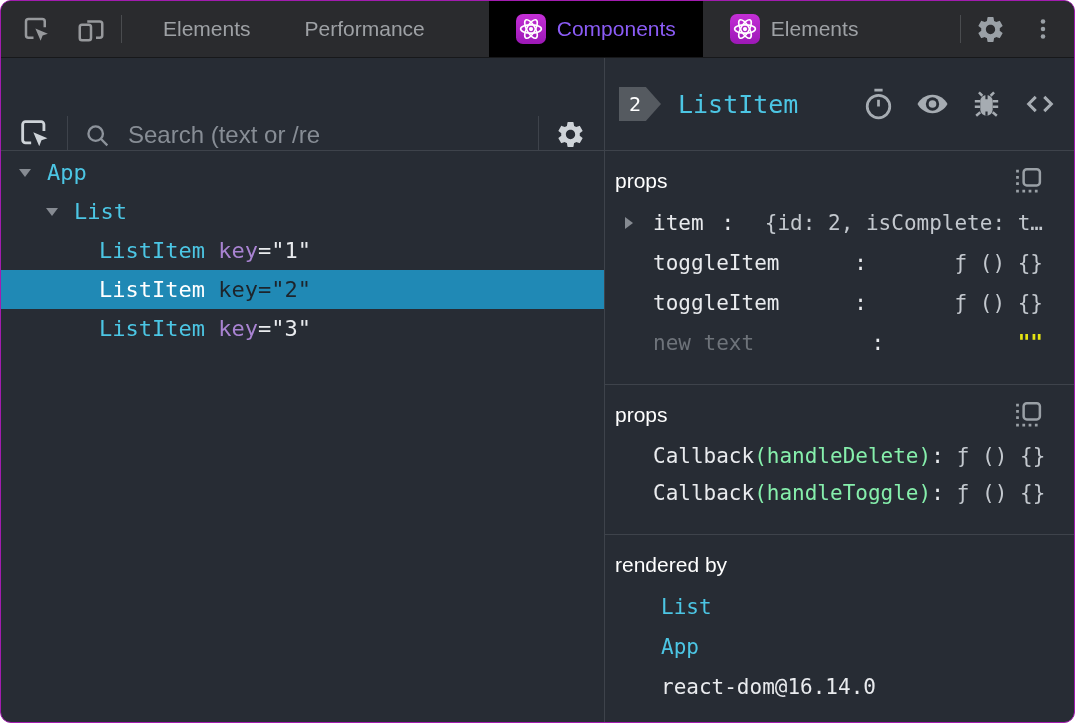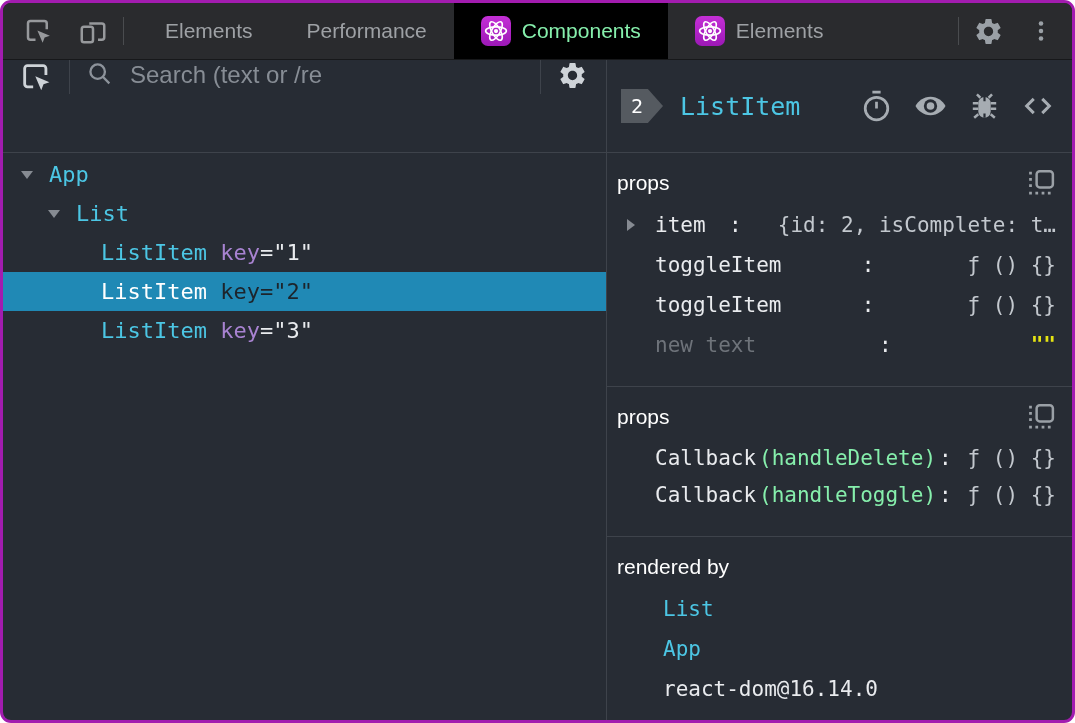--- a/index.html
+++ b/index.html
@@ -1,52 +1,52 @@
 <!DOCTYPE html>
 <html><head>
 <meta charset="utf-8">
 <style>
   * { box-sizing: border-box; }
   html,body { margin:0; padding:0; background:#ffffff; }
   .window {
     position:relative; width:1075px; height:723px;
-    background:#272c34; border:3px solid #a21caf; border-radius:11px;
+    background:#272c34; border:1px solid #a21caf; border-radius:11px;
     overflow:hidden; display:flex; flex-direction:column;
     font-family:"Liberation Sans", sans-serif;
   }
 
   
   .topbar {
     height:57px; flex:0 0 57px; background:#2a2b2e;
     border-bottom:1px solid #17181a;
     display:flex; align-items:stretch;
   }
   .tb-left { display:flex; align-items:center; padding-left:20px; }
   .tb-iconbtn { display:flex; align-items:center; justify-content:center; color:#97999c; }
   .tb-iconbtn + .tb-iconbtn { margin-left:24px; }
   .vsep { width:1px; height:28px; background:#4a4c4f; align-self:center; margin:0 14px; }
   .tab {
     display:flex; align-items:center; gap:11px; padding:0 27px;
     color:#9ea1a5; font-size:21px; cursor:default; white-space:nowrap;
   }
-  .tab.active { background:#000000; color:#86efac; }
+  .tab.active { background:#000000; color:#8b5cf6;margin-left:37px; }
   .react-badge { width:30px; height:30px; flex:0 0 30px; }
   .tb-right { margin-left:auto; display:flex; align-items:center; padding-right:18px; }
   .dots { color:#9aa0a6; margin-left:22px; }
   .gear { color:#9aa0a6; }
 
   
   .main { flex:1; display:flex; min-height:0; }
   .left-panel { width:604px; flex:0 0 604px; border-right:1px solid #3e434b; display:flex; flex-direction:column; }
   .right-panel { flex:1; display:flex; flex-direction:column; min-width:0; }
 
   
   .left-toolbar {
     height:93px; flex:0 0 93px; border-bottom:1px solid #3e434b;
-    display:flex; align-items:flex-start; padding:0 18px 0 16px;
+    display:flex; align-items:flex-end; padding:0 18px 0 16px;
   }
   .lt-inspect { color:#ced3d8; }
   .lt-sep { width:1px; height:34px; background:#3e434b; margin:0 16px; }
   .search-icon { color:#8d939b; margin-right:14px; }
   .search-input {
     flex:1; min-width:0; background:transparent; border:none; outline:none;
     color:#d5d9dd; font-size:24px; font-family:"Liberation Sans", sans-serif;
   }
   .search-input::placeholder { color:#878d95; }
   .lt-gear { color:#ced3d8; }
@@ -74,21 +74,21 @@
   .owner-badge {
     width:42px; height:34px; background:#555a60; color:#ffffff;
     font-family:"DejaVu Sans Mono", monospace; font-size:20px;
     display:flex; align-items:center; padding-left:10px;
     clip-path:polygon(0 0, 64% 0, 100% 50%, 64% 100%, 0 100%);
   }
   .sel-title { color:#4cc6e4; font-family:"DejaVu Sans Mono", monospace; font-size:25px; margin-left:17px; flex:1; }
   .rh-icons { display:flex; align-items:center; gap:19px; color:#a6acb2; }
 
   
-  .section { border-bottom:1px solid #3e434b; padding:14px 16px 0 10px; }
+  .section { border-bottom:1px solid #3e434b; padding:14px 31px 0 10px; }
   .section.props-sec { height:234px; flex:0 0 234px; }
   .section.hooks-sec { height:150px; flex:0 0 150px; }
   .section.rendered-sec { flex:1; border-bottom:none; }
   .sec-header { display:flex; align-items:center; justify-content:space-between; height:32px; }
   .sec-title { color:#ffffff; font-size:21px; }
   .copy-btn { color:#9aa0a6; }
   .sec-rows { margin-top:6px; }
   .prow {
     height:40px; display:flex; align-items:center; white-space:pre;
     font-family:"DejaVu Sans Mono", monospace; font-size:21px;

